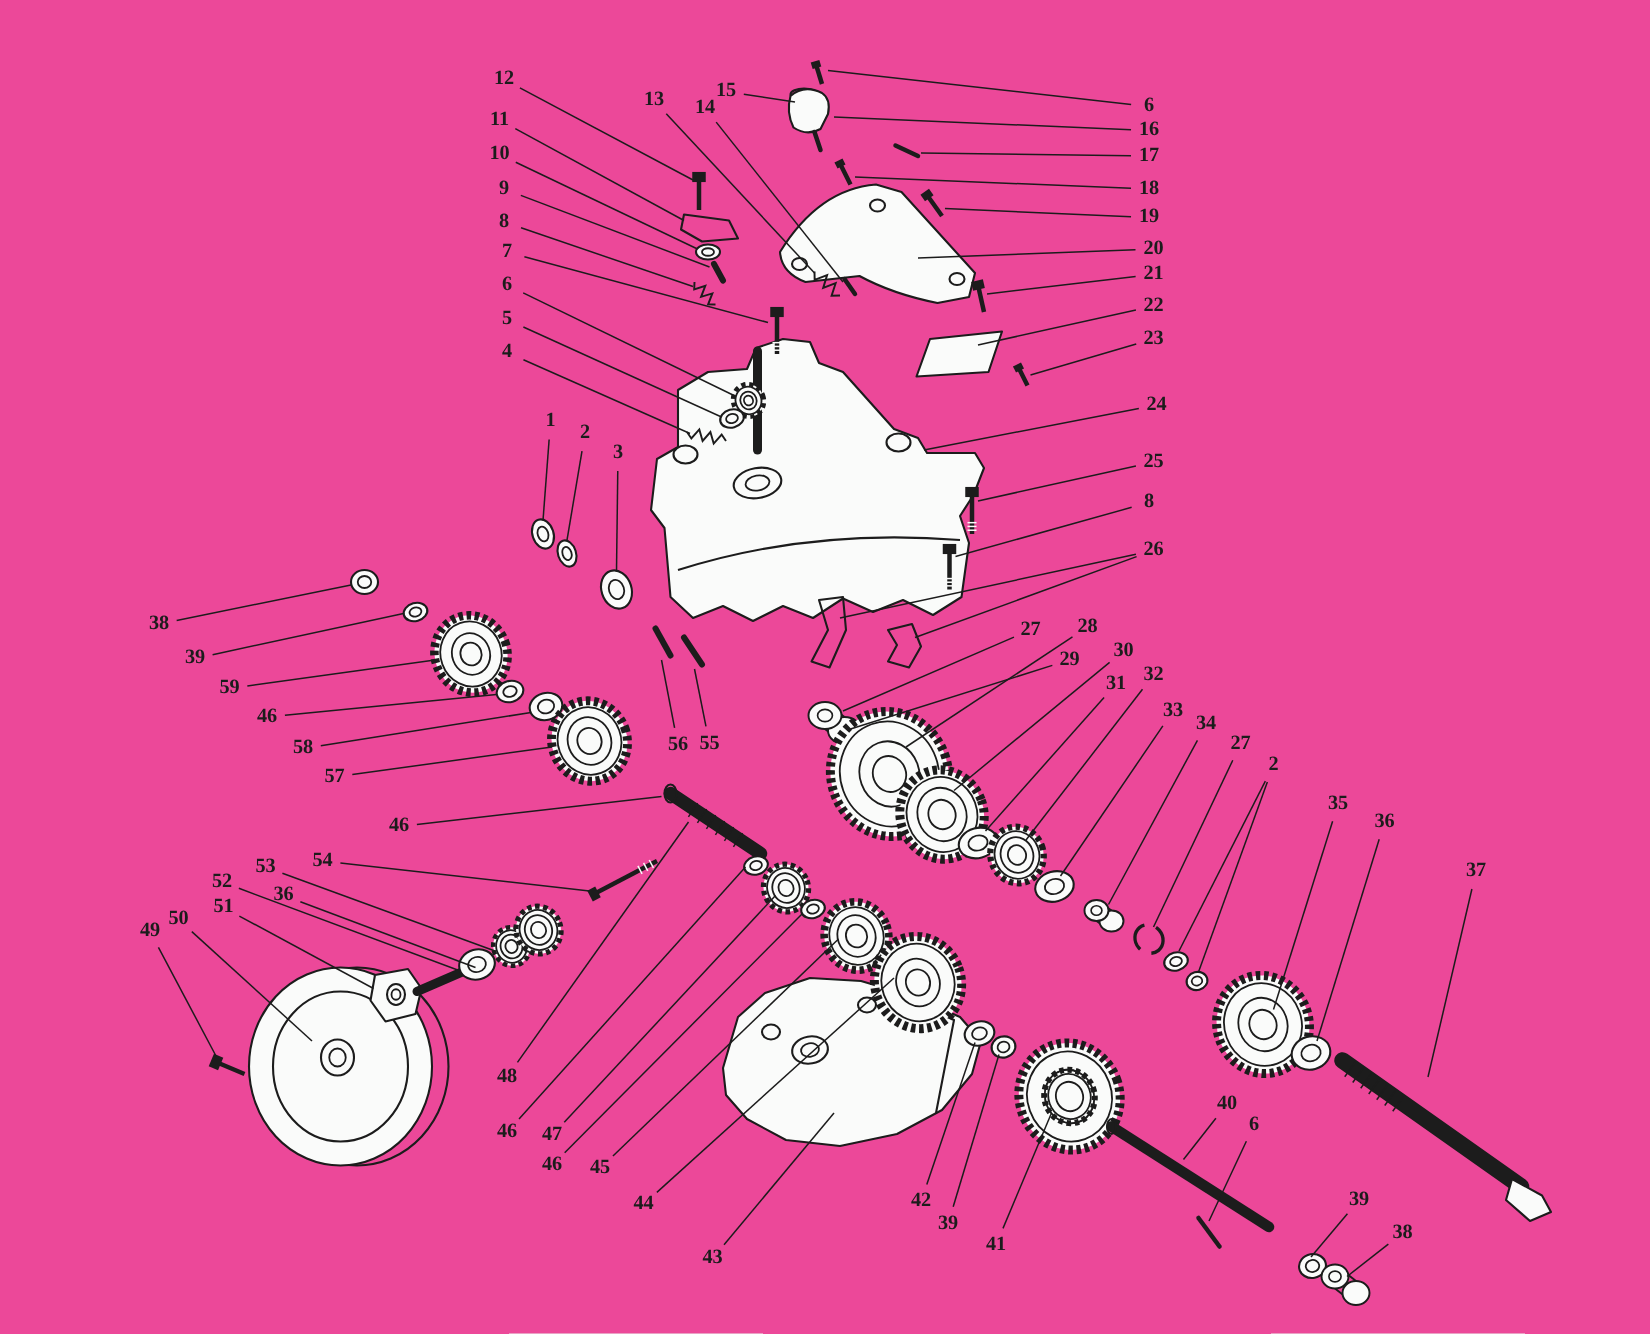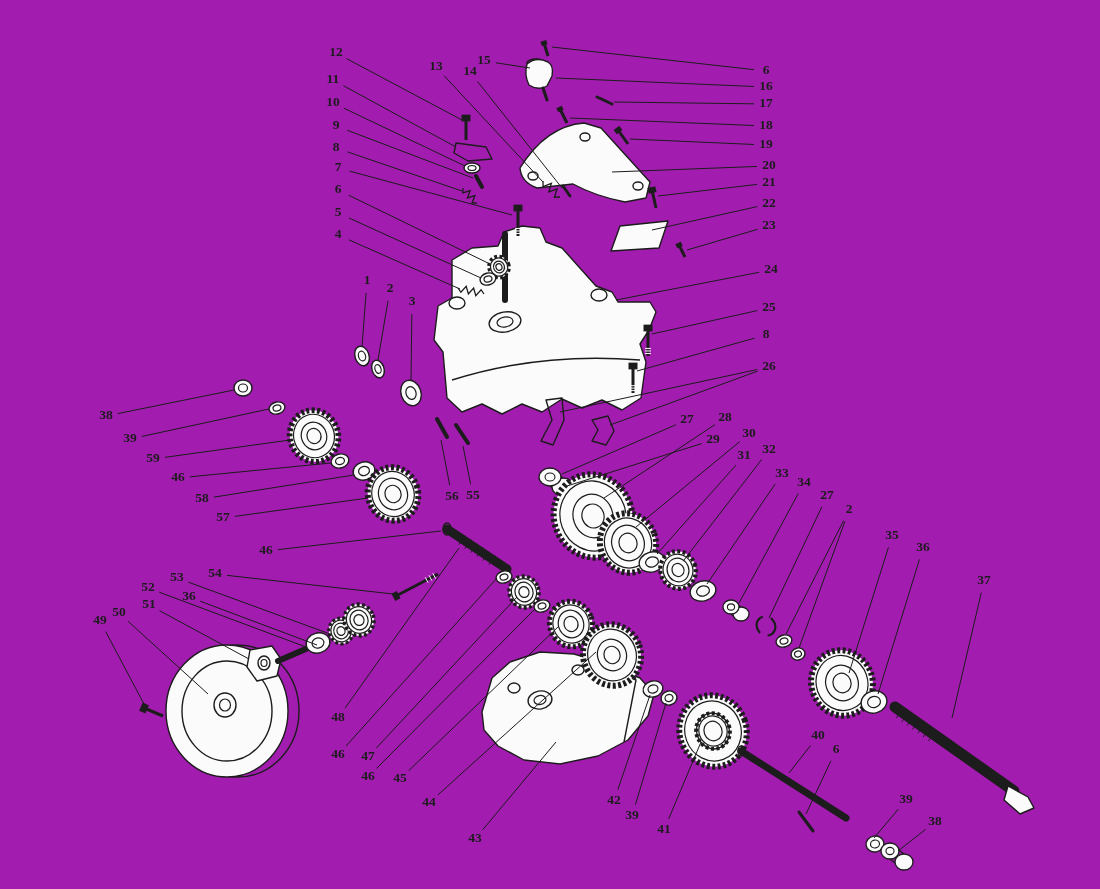--- a/index.html
+++ b/index.html
@@ -10,21 +10,21 @@
   svg{position:absolute;left:0;top:0;width:100%;height:100%;display:block;}
   svg text{
     font-family:"Liberation Serif", serif;
     font-size:13.5px;
     font-weight:bold;
   }
 </style>
 </head>
 <body>
 
-<div class="stage" style="background: #a21caf;">
+<div class="stage" style="background: #ec4899;">
   <svg id="diagram" xmlns="http://www.w3.org/2000/svg" viewBox="0 0 1100 889">
       <path d="M447,398 L443,352 L434,340 L438,306 L452,298 L452,260 L472,248 L498,246 L504,232 L522,226 L540,228 L546,242 L562,248 L596,286 L612,292 L618,302 L650,302 L656,312 L649,330 L640,344 L646,362 L641,398 L622,410 L602,400 L582,408 L562,399 L542,412 L522,404 L502,414 L482,404 L462,412 Z" fill="#fafbfa" stroke="#1c1c1c" stroke-width="1.4" stroke-linejoin="round"></path>
       <ellipse cx="505" cy="322" rx="16" ry="10" fill="#fafbfa" stroke="#1c1c1c" stroke-width="1.4" transform="rotate(-10 505 322)"></ellipse>
       <ellipse cx="505" cy="322" rx="8" ry="5" fill="none" stroke="#1c1c1c" stroke-width="1.2" transform="rotate(-10 505 322)"></ellipse>
       <ellipse cx="457" cy="303" rx="8" ry="6" fill="none" stroke="#1c1c1c" stroke-width="1.4"></ellipse>
       <ellipse cx="599" cy="295" rx="8" ry="6" fill="none" stroke="#1c1c1c" stroke-width="1.4"></ellipse>
       <path d="M452,380 Q540,352 640,360" fill="none" stroke="#1c1c1c" stroke-width="1.4" stroke-linejoin="round"></path>
       <line x1="505" y1="234" x2="505" y2="300" stroke="#1c1c1c" stroke-width="6" stroke-linecap="round"></line>
       <line x1="466" y1="118" x2="466" y2="140" stroke="#1c1c1c" stroke-width="3"></line>
       <line x1="470.5" y1="118" x2="461.5" y2="118" stroke="#1c1c1c" stroke-width="6.75"></line>

